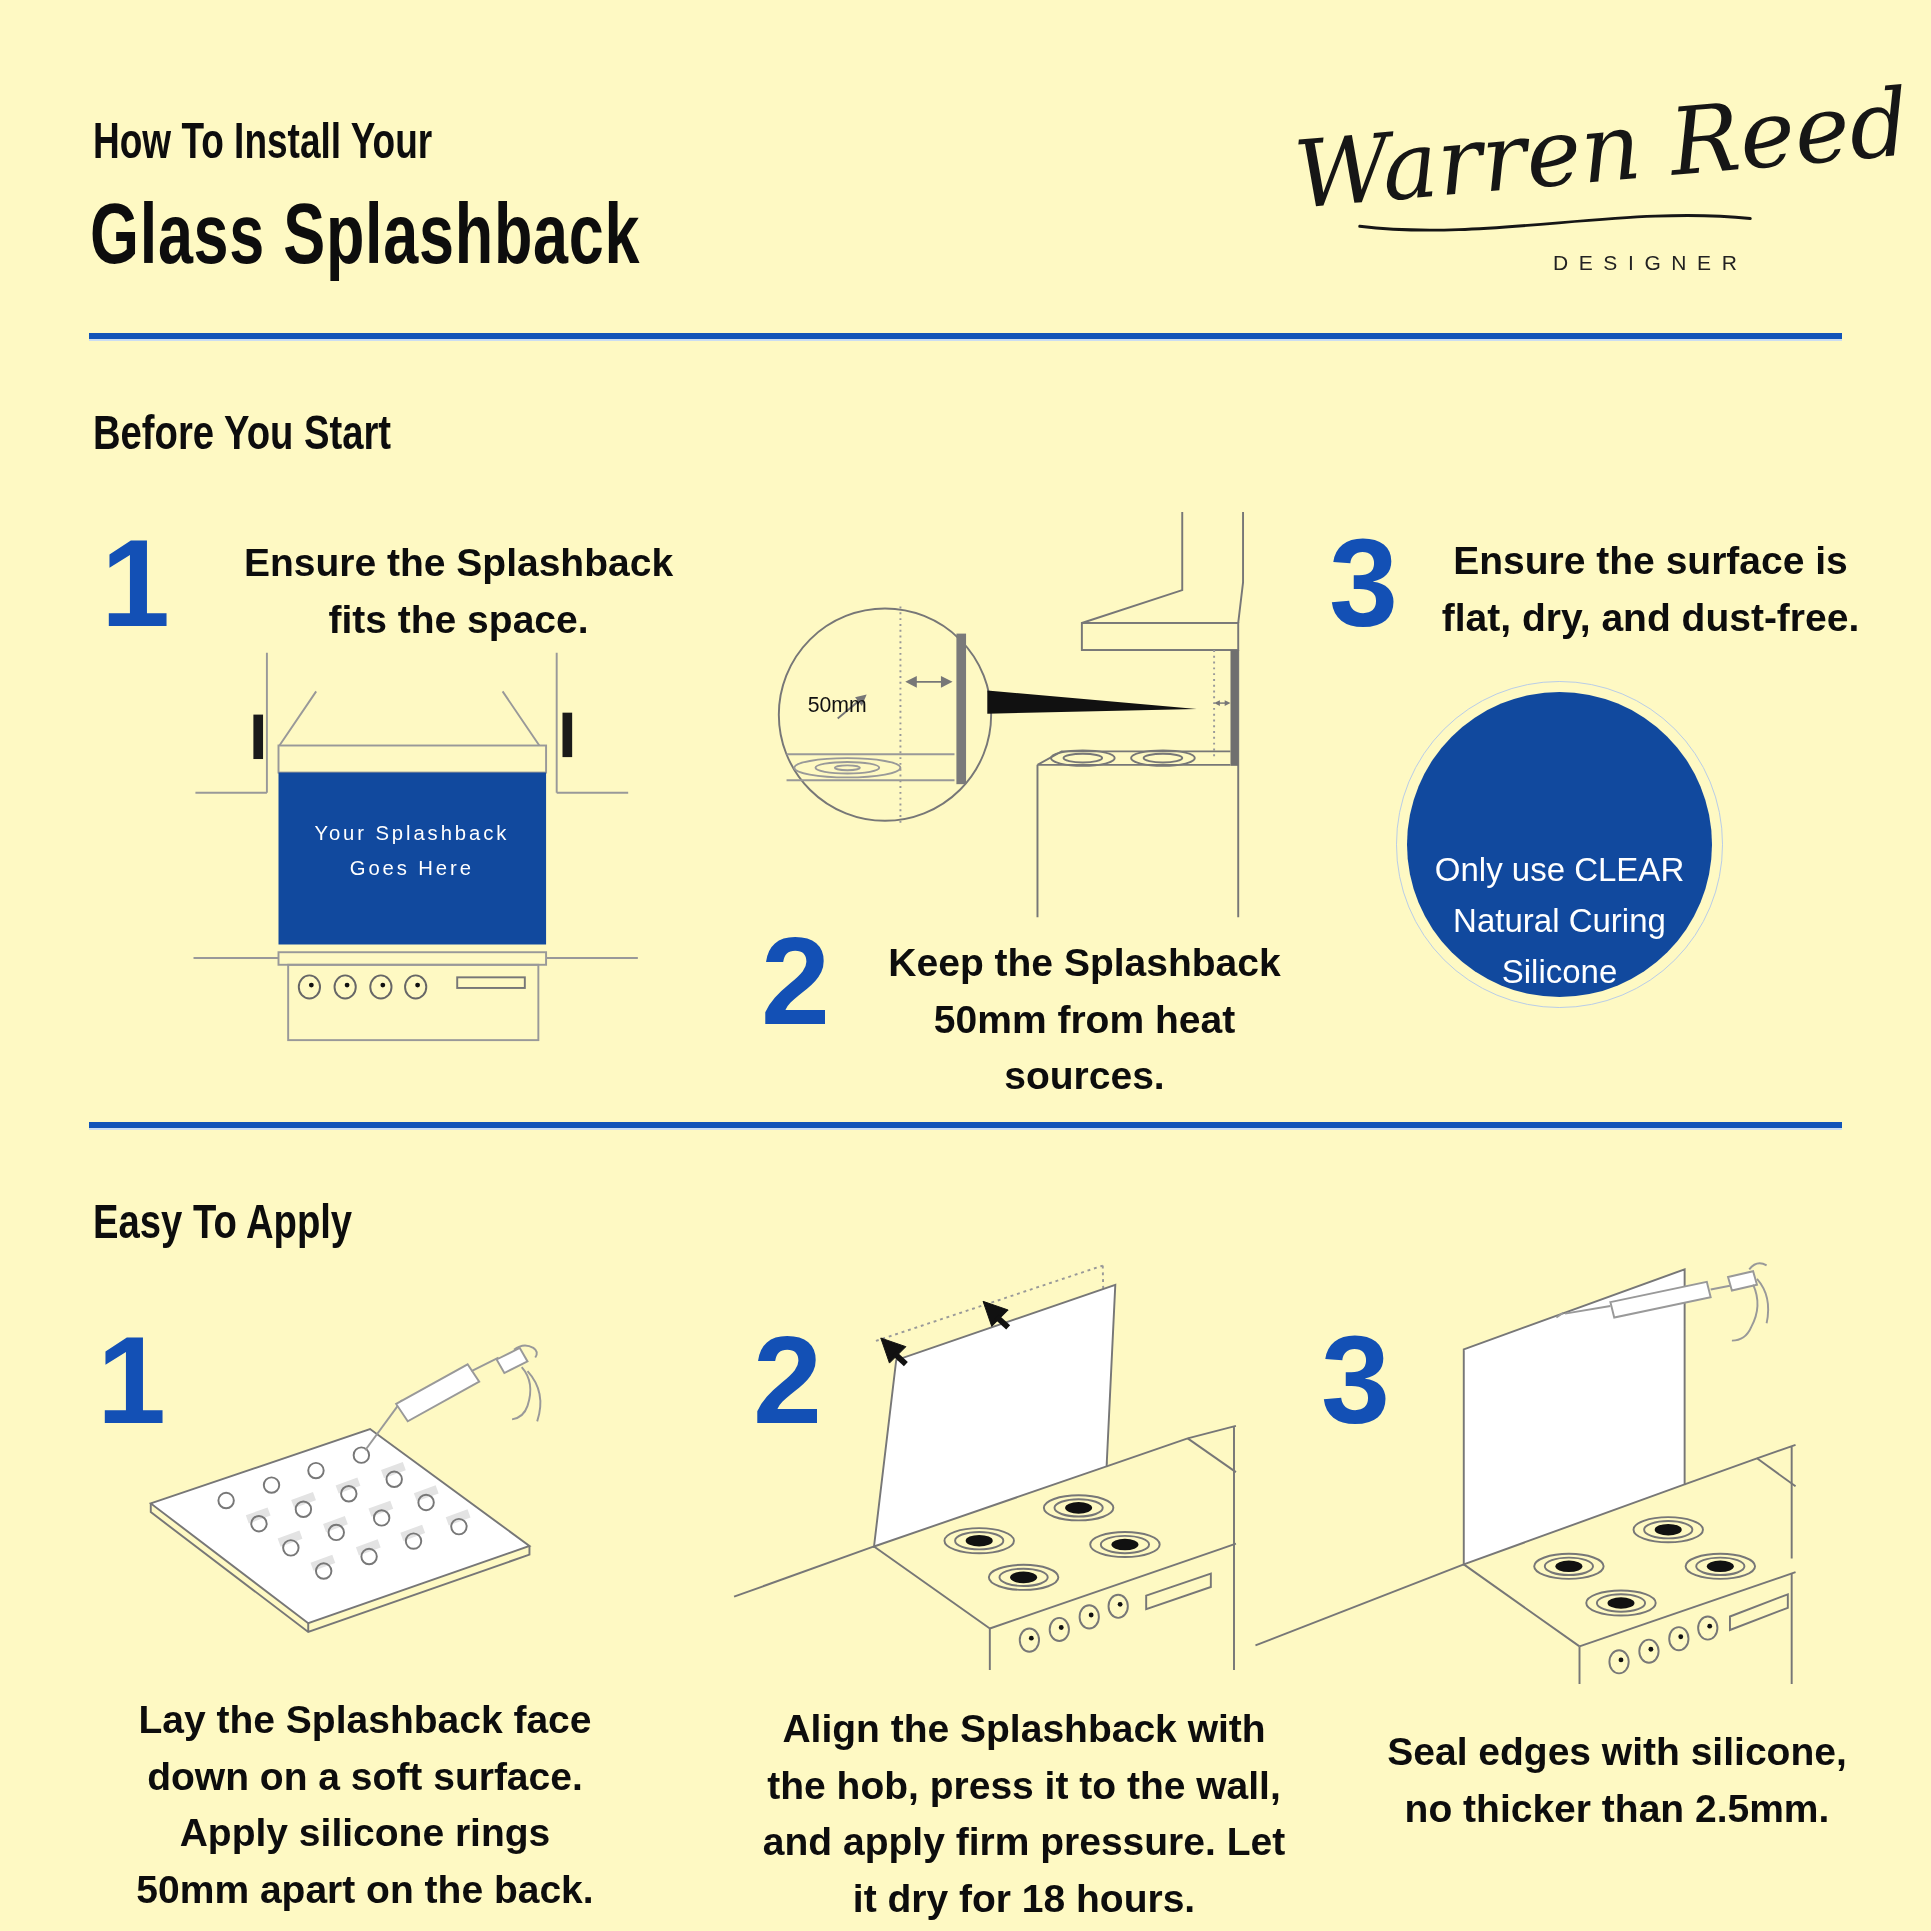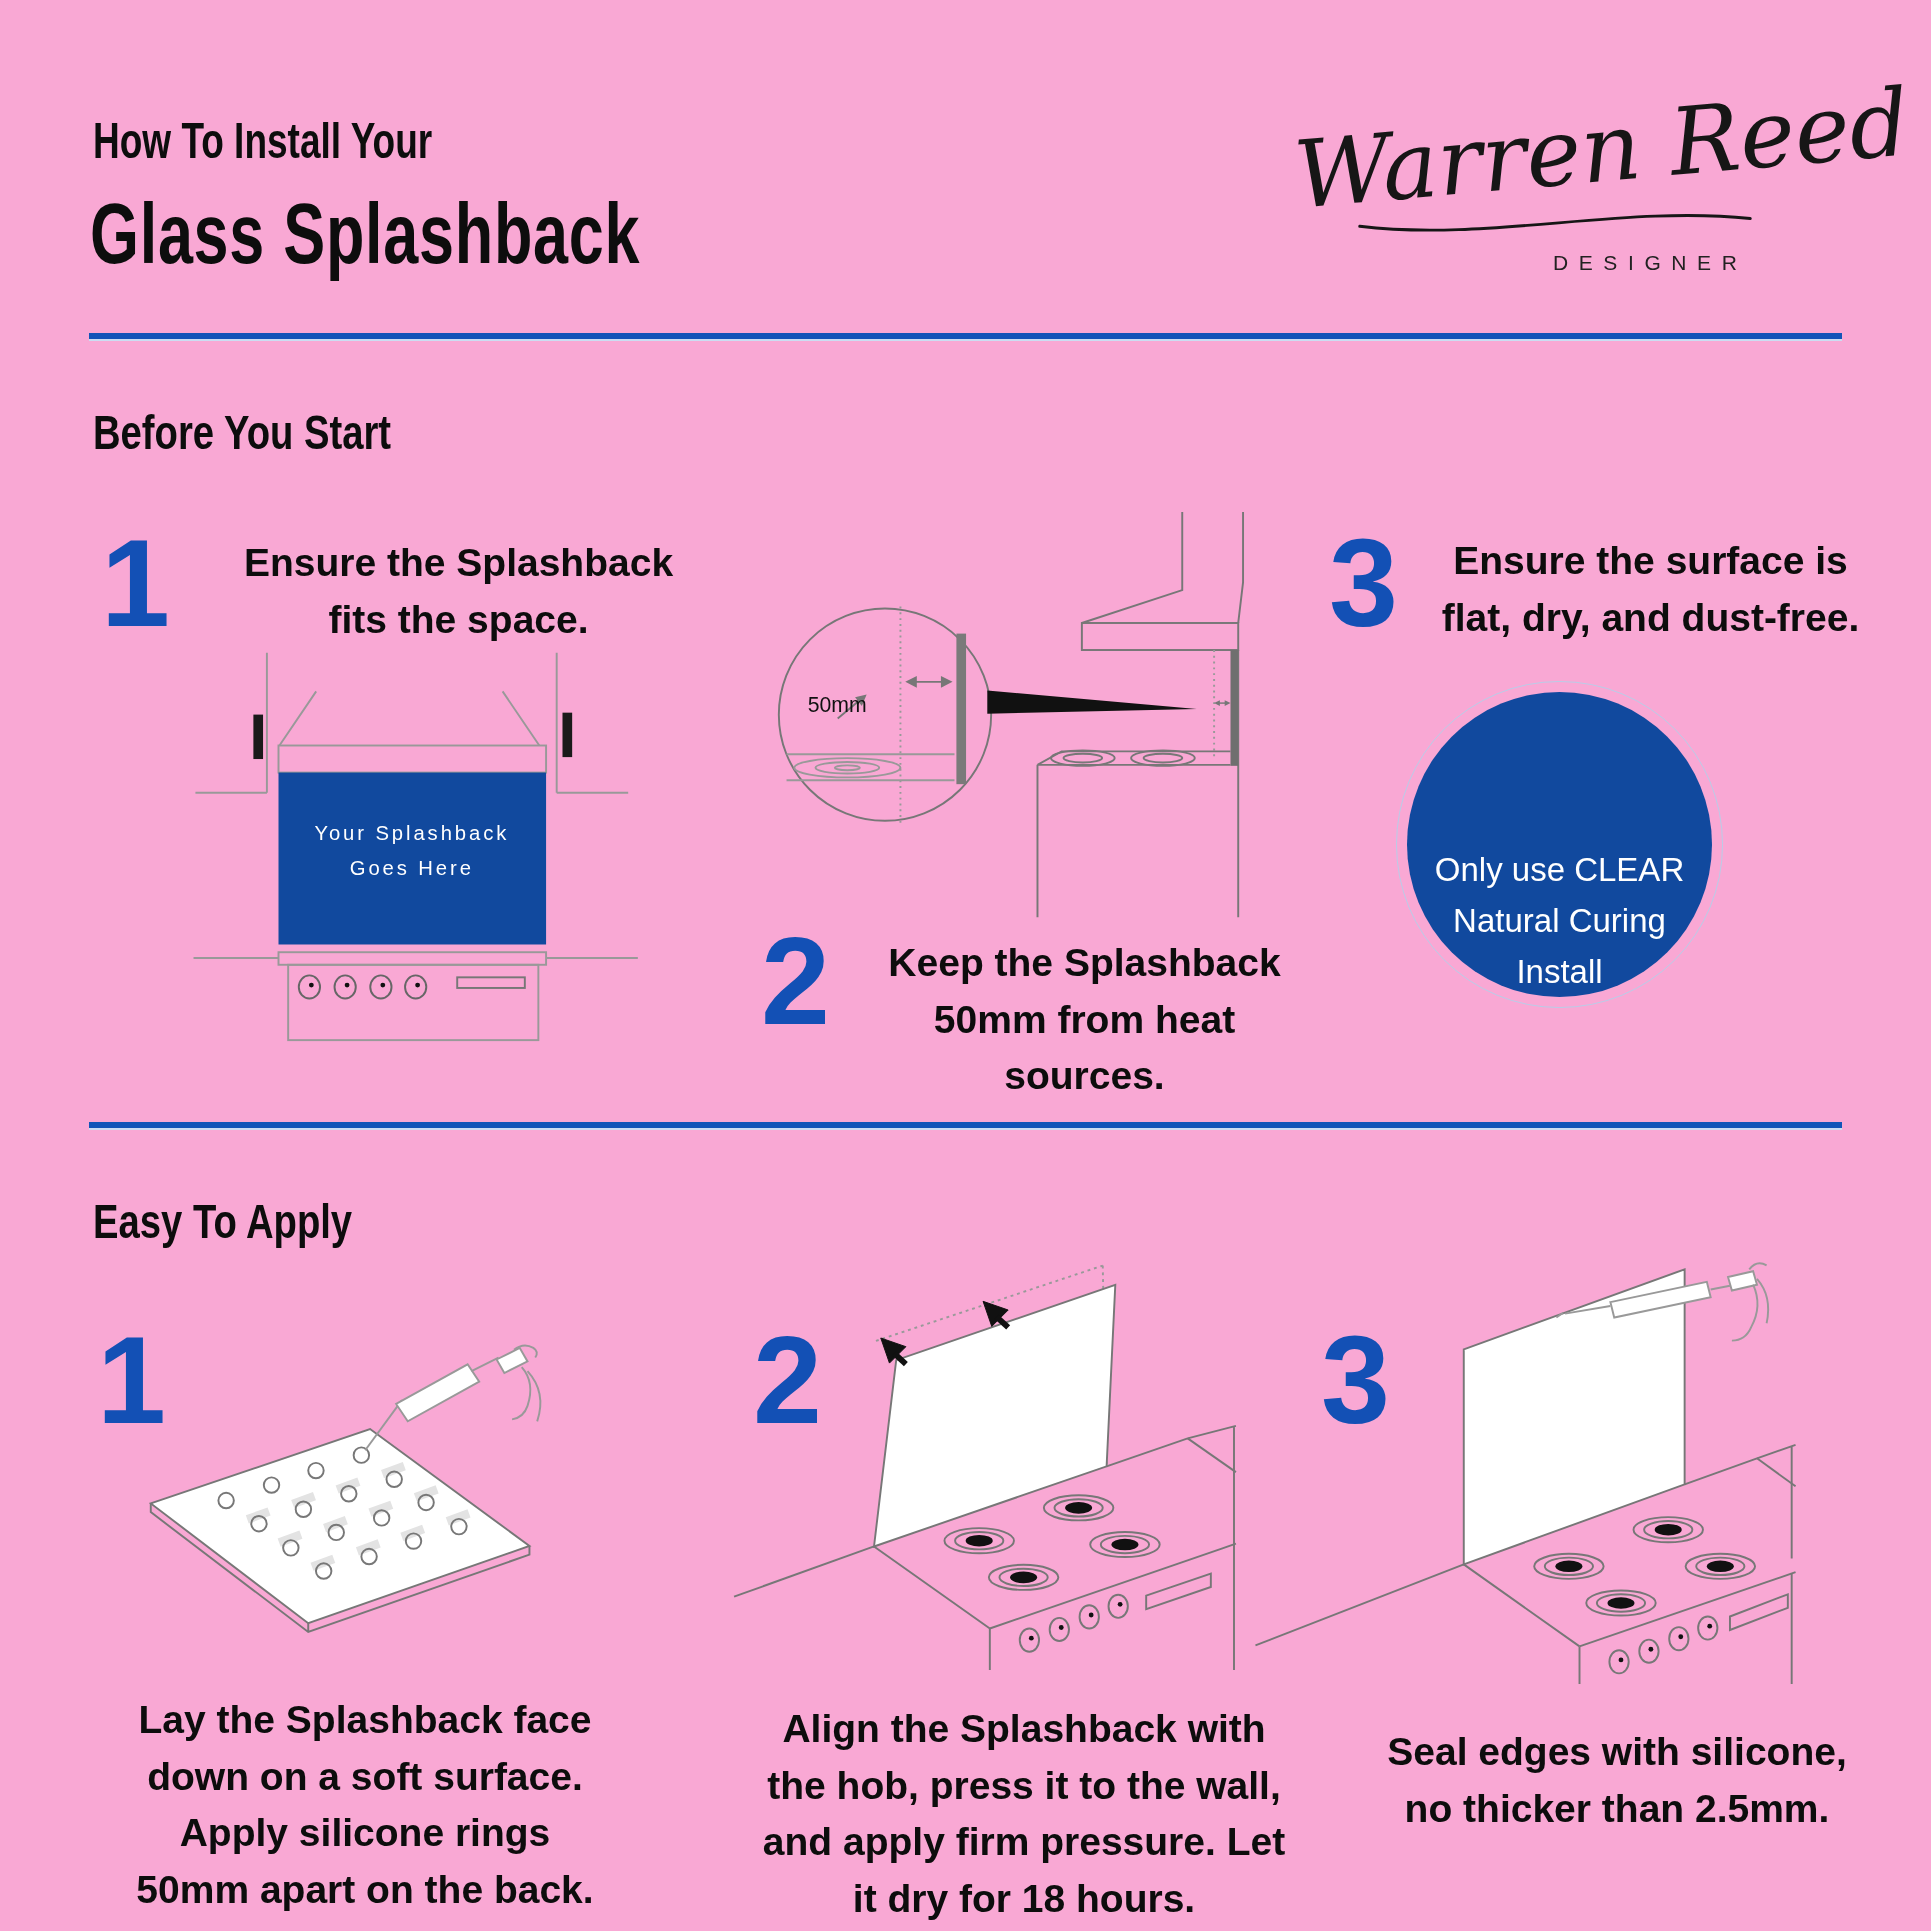--- a/index.html
+++ b/index.html
@@ -1,16 +1,16 @@
 <!DOCTYPE html>
 <html style="--accent: #1350B5; --panel: #11499E; --divider: #1254B8;"><head>
 <meta charset="utf-8">
 <style>
   html,body{margin:0;padding:0;background:#fff;}
-  .page{position:relative;width:1931px;height:1931px;background:#f9a8d4;overflow:hidden;
+  .page{position:relative;width:1931px;height:1931px;background:#fef9c3;overflow:hidden;
         font-family:"Liberation Sans",sans-serif;color:#0d0d0d;}
   .abs{position:absolute;}
   .condensed{transform:scaleX(0.74);transform-origin:0 0;}
   .title-small{left:93px;top:112px;font-size:50px;font-weight:700;white-space:nowrap;}
   .title-big{left:90px;top:185px;font-size:85px;font-weight:800;white-space:nowrap;letter-spacing:1px;}
   .sig{left:1294px;top:100px;width:502px;text-align:center;font-family:"DejaVu Serif",serif;
        font-style:italic;font-size:93px;color:#161616;transform:rotate(-5deg);white-space:nowrap;}
   .sig-swash{left:1352px;top:201px;}
   .tagline{left:1553px;top:251px;font-size:21px;letter-spacing:10.6px;color:#222;white-space:nowrap;}
   .divider{left:89px;width:1753px;height:5.8px;background:var(--divider);border-bottom:2.9px solid #CBDDF2;}
@@ -122,21 +122,21 @@
 
   <div class="abs num" style="left:1329px;top:521px">3</div>
   <div class="abs step-text left" style="left:1419px;top:533px;width:463px">
     <div>Ensure the surface is</div>
     <div>flat, dry, and dust-free.</div>
   </div>
 
   <div class="abs note-circle">
     <div>Only use CLEAR</div>
     <div>Natural Curing</div>
-    <div>Install</div>
+    <div>Silicone</div>
   </div>
 
   <div class="abs divider" style="top:1122px"></div>
 
   <div class="abs section-h" style="left:93px;top:1193px">Easy To Apply</div>
 
   <div class="abs num" style="left:97px;top:1318px">1</div>
   <div class="abs num" style="left:753px;top:1318px">2</div>
   <div class="abs num" style="left:1321px;top:1318px">3</div>
 

